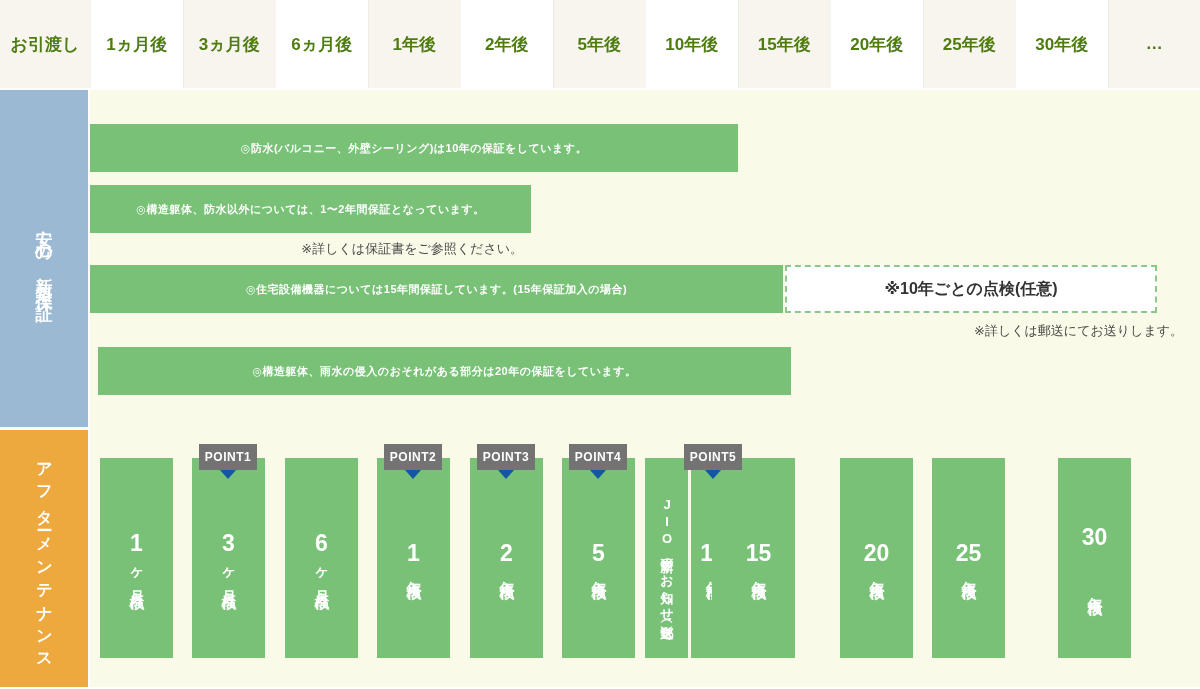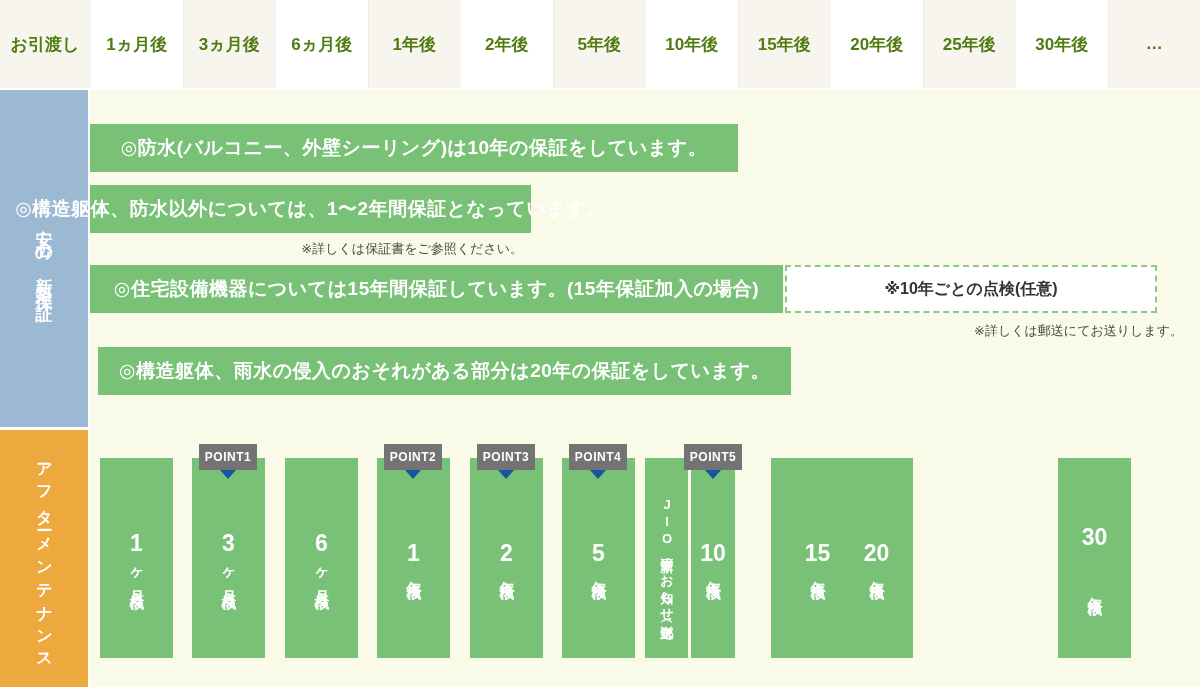--- a/index.html
+++ b/index.html
@@ -19,21 +19,21 @@
   
   .content-bg{position:absolute;left:90px;top:90px;width:1110px;height:597px;background:#fafae8;}
   .side{position:absolute;left:0;width:88px;display:flex;align-items:center;justify-content:center;}
   .side-warranty{top:90px;height:337px;background:#9cb9d3;}
   .side-maintenance{top:430px;height:257px;background:#eda83e;}
   .vtxt{writing-mode:vertical-rl;font-weight:bold;color:#fff;font-size:17px;letter-spacing:9px;}
   .side-maintenance .vtxt{letter-spacing:5px;font-size:16px;}
   
   .gbar{
     position:absolute;height:48px;background:#78c176;color:#fff;font-weight:bold;
-    font-size:19px;display:flex;align-items:center;justify-content:center;
+    font-size:11px;display:flex;align-items:center;justify-content:center;
     letter-spacing:0.5px;white-space:nowrap;
   }
   .gbar1{left:90px;top:124px;width:648px;}
   .gbar2{left:90px;top:185px;width:441px;}
   .gbar3{left:90px;top:265px;width:693px;}
   .gbar4{left:90px;top:347px;width:693px;margin-left:8px;}
   .dashed-box{
     position:absolute;left:785px;top:265px;width:372px;height:48px;background:#ffffff;
     border:2px dashed #8bc88a;box-sizing:border-box;display:flex;align-items:center;
     justify-content:center;font-weight:bold;font-size:16px;color:#333;
@@ -48,21 +48,21 @@
     color:#fff;font-weight:bold;
   }
   .vbar .num{font-size:23px;line-height:1.05;}
   .vbar .vunit{writing-mode:vertical-rl;text-orientation:upright;font-size:15px;letter-spacing:2px;margin-top:4px;}
   .vbar.jio{width:43px;}
   .vbar.narrow{width:44px;}
   .vmix{writing-mode:vertical-rl;font-size:13px;letter-spacing:1px;}
   .vmix .latin{text-orientation:upright;letter-spacing:2px;}
   .b0{left:100px;} .b1{left:192px;} .b2{left:285px;} .b3{left:377px;}
   .b4{left:470px;} .b5{left:562px;} .b6{left:645px;} .b7{left:691px;}
-  .b8{left:771px;padding-left:10px;} .b9{left:840px;} .b10{left:932px;} .b11{left:1058px;gap:32px;}
+  .b8{left:712px;padding-left:10px;} .b9{left:840px;} .b10{left:932px;} .b11{left:1058px;gap:32px;}
   
   .badge{
     position:absolute;top:444px;width:58px;height:26px;background:#737373;color:#fff;
     font-weight:bold;font-size:12px;display:flex;align-items:center;justify-content:center;
     z-index:2;letter-spacing:0.5px;
   }
   .badge::after{
     content:"";position:absolute;top:26px;left:50%;margin-left:-8px;width:0;height:0;
     border-left:8px solid transparent;border-right:8px solid transparent;border-top:9px solid #1356a2;
   }
@@ -144,18 +144,22 @@
     <span class="vunit">年点検</span>
   </div>
   <div class="vbar b8">
     <span class="num">15</span>
     <span class="vunit">年点検</span>
   </div>
   <div class="vbar b9">
     <span class="num">20</span>
     <span class="vunit">年点検</span>
   </div>
+  <div class="vbar b10">
+    <span class="num">25</span>
+    <span class="vunit">年点検</span>
+  </div>
   <div class="vbar b11">
     <span class="num">30</span>
     <span class="vunit">年点検</span>
   </div>
 
 </div>
 
 </body></html>

